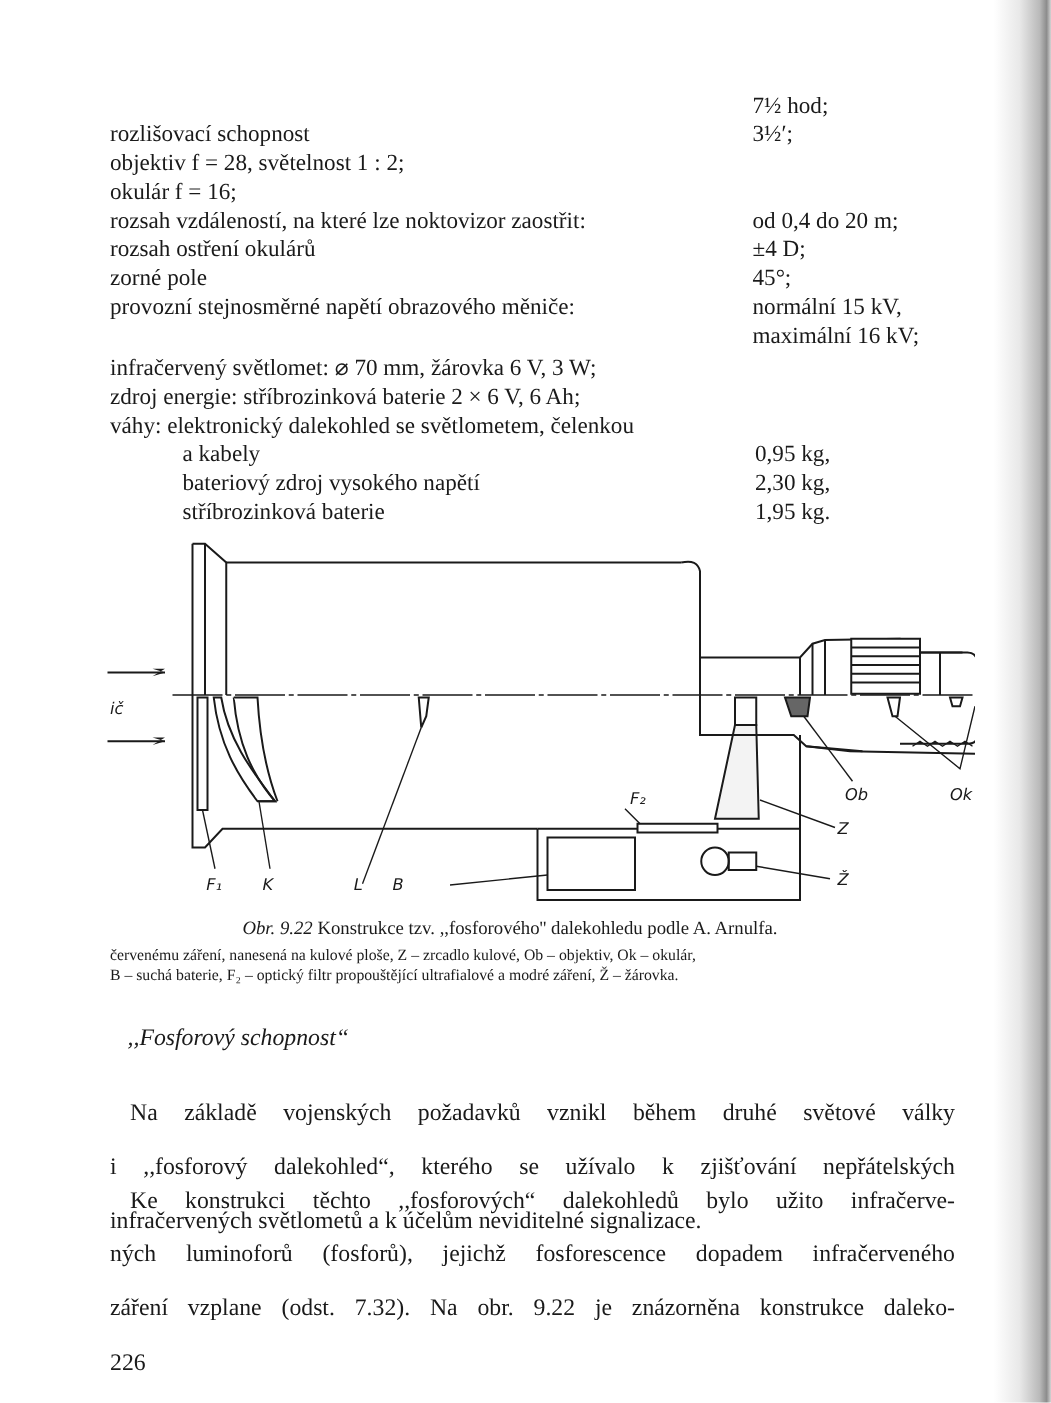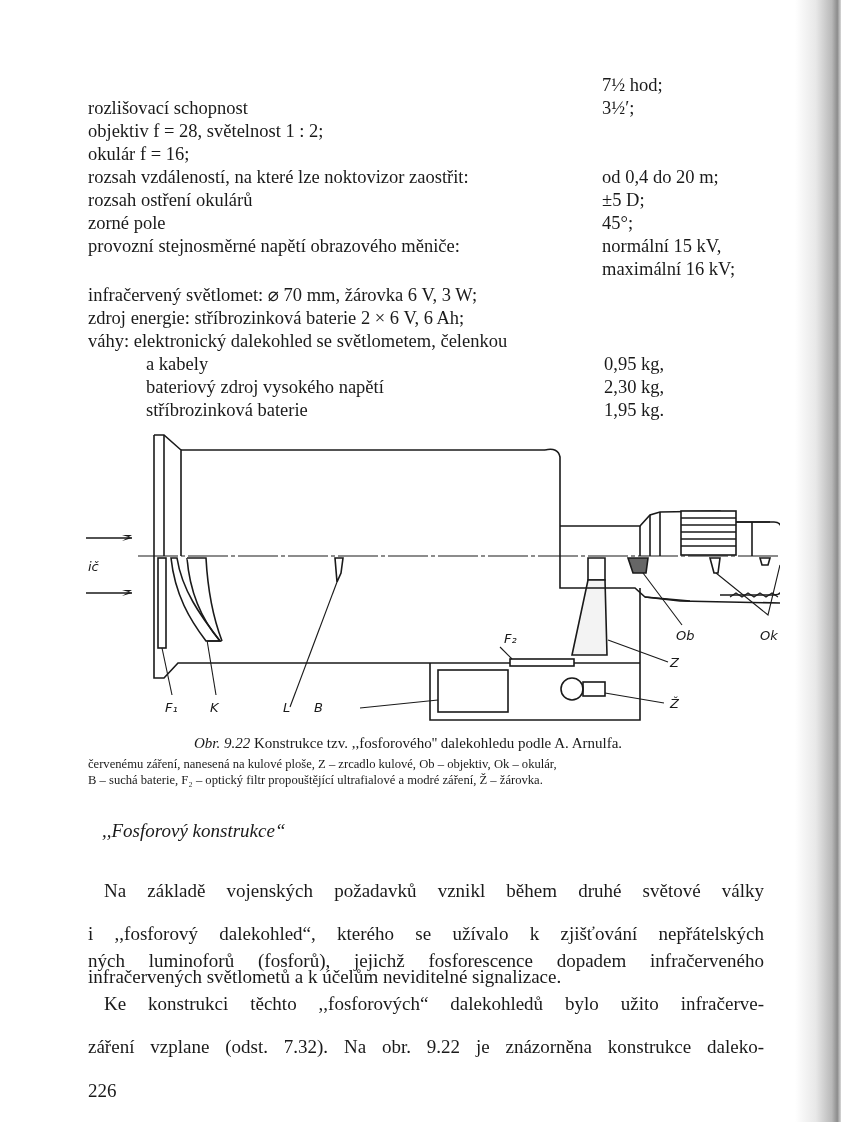--- a/index.html
+++ b/index.html
@@ -40,21 +40,21 @@
   <div class="spec" style="top:97px">rozlišovací schopnost</div>
   <div class="spec-val" style="top:97px">3½′;</div>
 
   <div class="spec" style="top:120px">objektiv f = 28, světelnost 1 : 2;</div>
   <div class="spec" style="top:143px">okulár   f = 16;</div>
 
   <div class="spec" style="top:166px">rozsah vzdáleností, na které lze noktovizor zaostřit:</div>
   <div class="spec-val" style="top:166px">od 0,4 do 20 m;</div>
 
   <div class="spec" style="top:189px">rozsah ostření okulárů</div>
-  <div class="spec-val" style="top:189px">±5 D;</div>
+  <div class="spec-val" style="top:189px">±4 D;</div>
 
   <div class="spec" style="top:212px">zorné pole</div>
   <div class="spec-val" style="top:212px">45°;</div>
 
   <div class="spec" style="top:235px">provozní stejnosměrné napětí obrazového měniče:</div>
   <div class="spec-val" style="top:235px">normální 15 kV,</div>
   <div class="spec-val" style="top:258px">maximální 16 kV;</div>
 
   <div class="spec" style="top:284px">infračervený světlomet: ⌀ 70 mm, žárovka 6 V, 3 W;</div>
   <div class="spec" style="top:307px">zdroj energie: stříbrozinková baterie 2 × 6 V, 6 Ah;</div>
@@ -153,30 +153,30 @@
   </div>
 
   <div class="caption-title">
     <i>Obr. 9.22</i><span> Konstrukce tzv. ,,fosforového'' dalekohledu podle A. Arnulfa.</span>
   </div>
   <div class="caption-body">
     <div>červenému záření, nanesená na kulové ploše, Z – zrcadlo kulové, Ob – objektiv, Ok – okulár,</div>
     <div>B – suchá baterie, F₂ – optický filtr propouštějící ultrafialové a modré záření, Ž – žárovka.</div>
   </div>
 
-  <div class="section-heading">,,Fosforový konstrukce“</div>
+  <div class="section-heading">,,Fosforový schopnost“</div>
 
   <div class="para" style="top:860px">
     <span class="line indent-first">Na základě vojenských požadavků vznikl během druhé světové války</span>
     <span class="line">i ,,fosforový dalekohled“, kterého se užívalo k zjišťování nepřátelských</span>
     <span class="line last">infračervených světlometů a k účelům neviditelné signalizace.</span>
   </div>
 
   <div class="para" style="top:930px">
+    <span class="line indent-first">Ke konstrukci těchto ,,fosforových“ dalekohledů bylo užito infračerve-</span>
     <span class="line">ných luminoforů (fosforů), jejichž fosforescence dopadem infračerveného</span>
-    <span class="line indent-first">Ke konstrukci těchto ,,fosforových“ dalekohledů bylo užito infračerve-</span>
     <span class="line">záření vzplane (odst. 7.32). Na obr. 9.22 je znázorněna konstrukce daleko-</span>
   </div>
 
   <div class="page-number">226</div>
 </div>
 
 <div class="binding-shadow"></div>
 
 </body></html>

